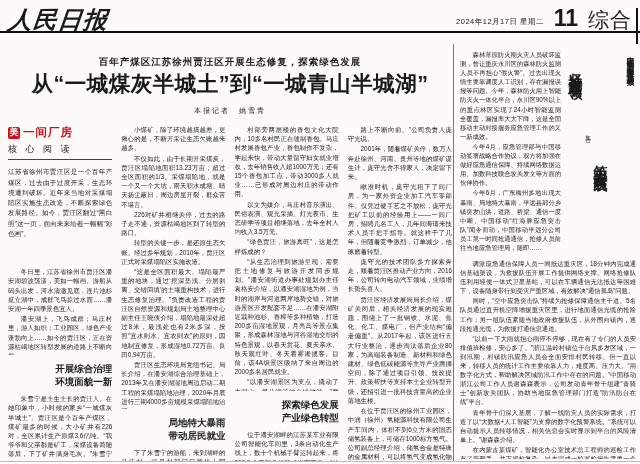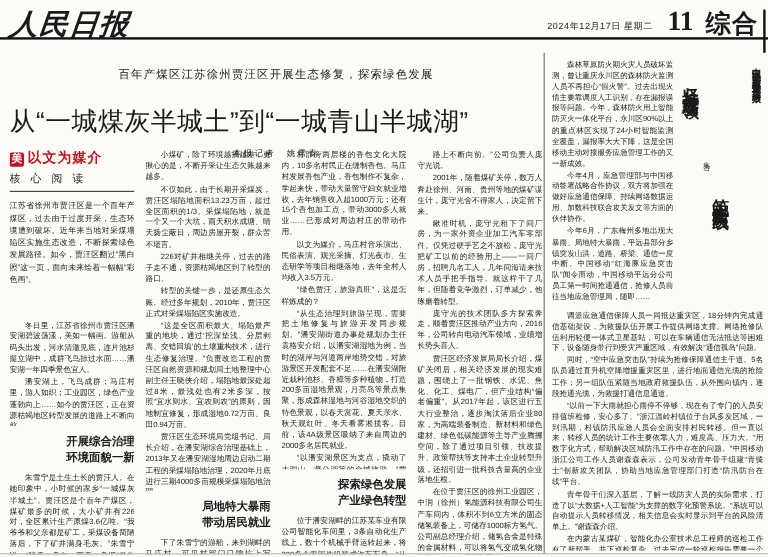--- a/index.html
+++ b/index.html
@@ -5,28 +5,28 @@
   html,body{margin:0;padding:0;}
   body{width:640px;height:464px;background:#f7f6f3;position:relative;overflow:hidden;
        font-family:"Liberation Sans","DejaVu Sans",sans-serif;color:#1a1a1a;}
   .page{position:absolute;inset:0;background:#fcfbf8;}
 
   
   .masthead{position:absolute;left:8px;top:4px;font-family:"DejaVu Serif","Liberation Serif",serif;
             font-weight:bold;font-style:italic;font-size:24px;letter-spacing:1px;transform:skewX(-6deg);}
   .header-rule{position:absolute;left:0;top:31px;width:640px;height:2px;background:#111;}
   .header-date{position:absolute;right:96px;top:17px;font-size:7.5px;letter-spacing:.5px;}
-  .page-number{position:absolute;right:62px;top:5px;font-size:23px;font-weight:bold;font-family:Liberation Serif, serif;}
-  .section-title{position:absolute;right:8px;top:6px;font-size:21px;font-weight:bold;letter-spacing:1px;}
+  .page-number{position:absolute;right:62px;top:5px;font-size:23px;font-weight:bold;font-family:Liberation Sans, sans-serif;}
+  .section-title{position:absolute;right:8px;top:6px;font-size:21px;font-weight:normal;letter-spacing:1px;}
   .section-corner{position:absolute;right:2px;top:8px;width:2px;height:36px;background:#111;}
 
   
   .main-art{position:absolute;left:8px;top:40px;width:444px;}
-  .kicker{text-align:center;font-size:9.5px;font-weight:normal;letter-spacing:1px;margin-top:16px;}
-  .headline{font-size:21.5px;font-weight:normal;letter-spacing:.5px;margin-top:17px;white-space:nowrap;}
+  .kicker{text-align:center;font-size:9.5px;font-weight:bold;letter-spacing:1px;margin-top:16px;}
+  .headline{text-align:center;font-size:21.5px;font-weight:bold;letter-spacing:.5px;margin-top:0;white-space:nowrap;}
   .byline{text-align:center;font-size:7px;color:#222;margin-top:8px;letter-spacing:2px;}
 
   .cols{position:absolute;left:8px;top:125px;width:444px;height:337px;display:flex;gap:9px;}
   .col{flex:1 1 0;overflow:hidden;font-size:6.4px;line-height:9.2px;text-align:justify;}
   .para{margin:0 0 1px 0;text-indent:2em;}
   .clip{overflow:hidden;}
   .subhead{text-align:right;font-weight:bold;font-size:9.5px;line-height:13px;margin:7px 0 6px;}
 
   
   .series-logo{display:flex;align-items:center;gap:3px;margin:2px 0 6px;}
@@ -70,21 +70,21 @@
     <div class="kicker">百年产煤区江苏徐州贾汪区开展生态修复，探索绿色发展</div>
     <div class="headline">从“一城煤灰半城土”到“一城青山半城湖”</div>
     <div class="byline">本报记者　姚雪青</div>
   </div>
 
   <div class="cols">
 
     <div class="col">
       <div class="series-logo">
         <span class="series-badge">美</span>
-        <span class="series-name">以文为媒介</span>
+        <span class="series-name">一间厂房</span>
       </div>
       <div class="core-label">核 心 阅 读</div>
       <div class="core-rule"></div>
       <div class="core-text">江苏省徐州市贾汪区是一个百年产煤区，过去由于过度开采，生态环境遭到破坏。近年来当地对采煤塌陷区实施生态改造，不断探索绿色发展路径。如今，贾汪区翻过“黑白照”这一页，面向未来绘着一幅幅“彩色画”。</div>
       <div class="core-gap"></div>
       <div class="clip" style="height:88px">
           <p class="para">冬日里，江苏省徐州市贾汪区潘安湖碧波荡漾，美如一幅画。游船从码头出发，河水清澈见底，连片池杉挺立湖中，成群飞鸟掠过水面……潘安湖一年四季景色宜人。</p>
           <p class="para">潘安湖上，飞鸟成群；马庄村里，游人如织；工业园区，绿色产业蓬勃向上……如今的贾汪区，正在资源枯竭地区转型发展的道路上不断向前。</p>
         </div>
       <div class="subhead">

